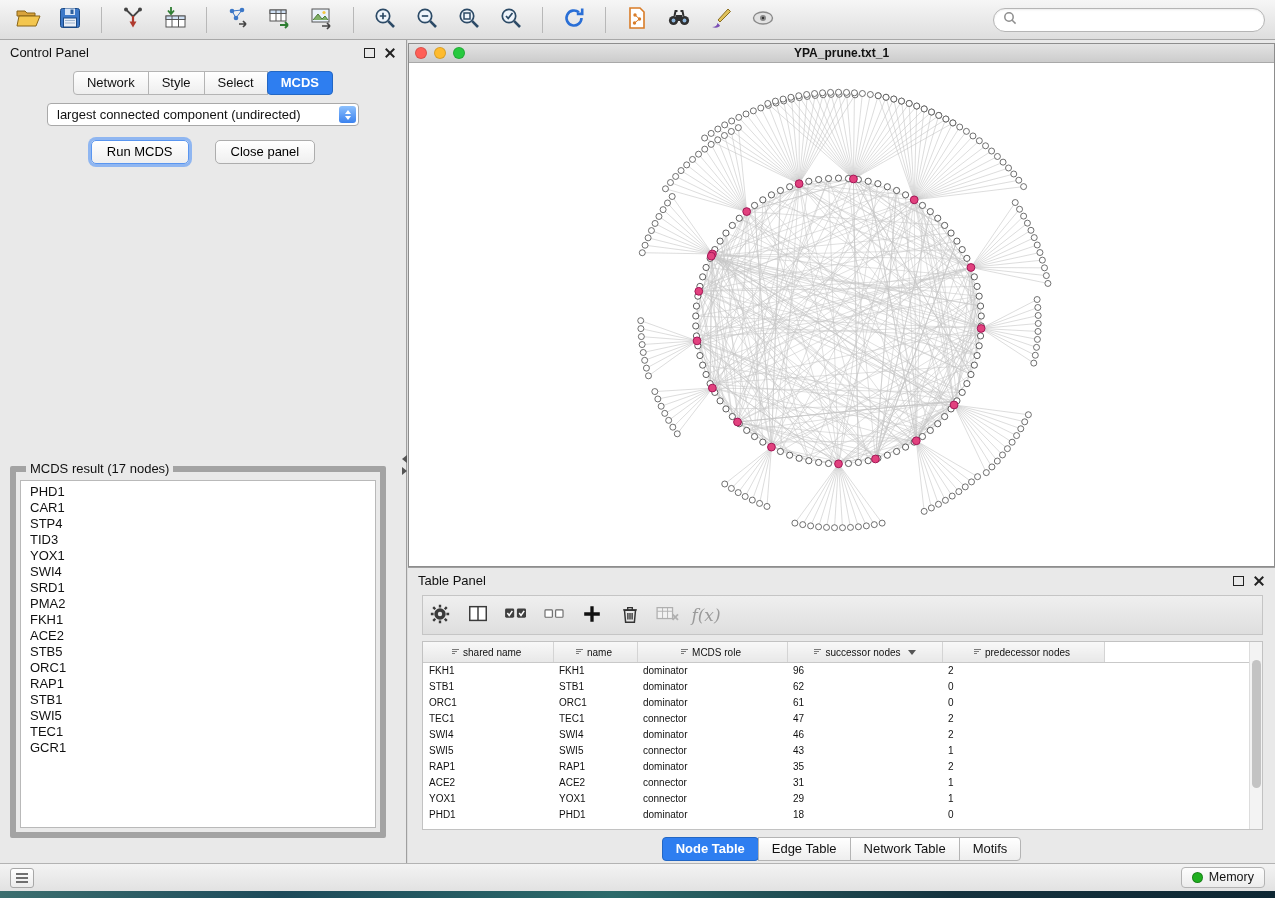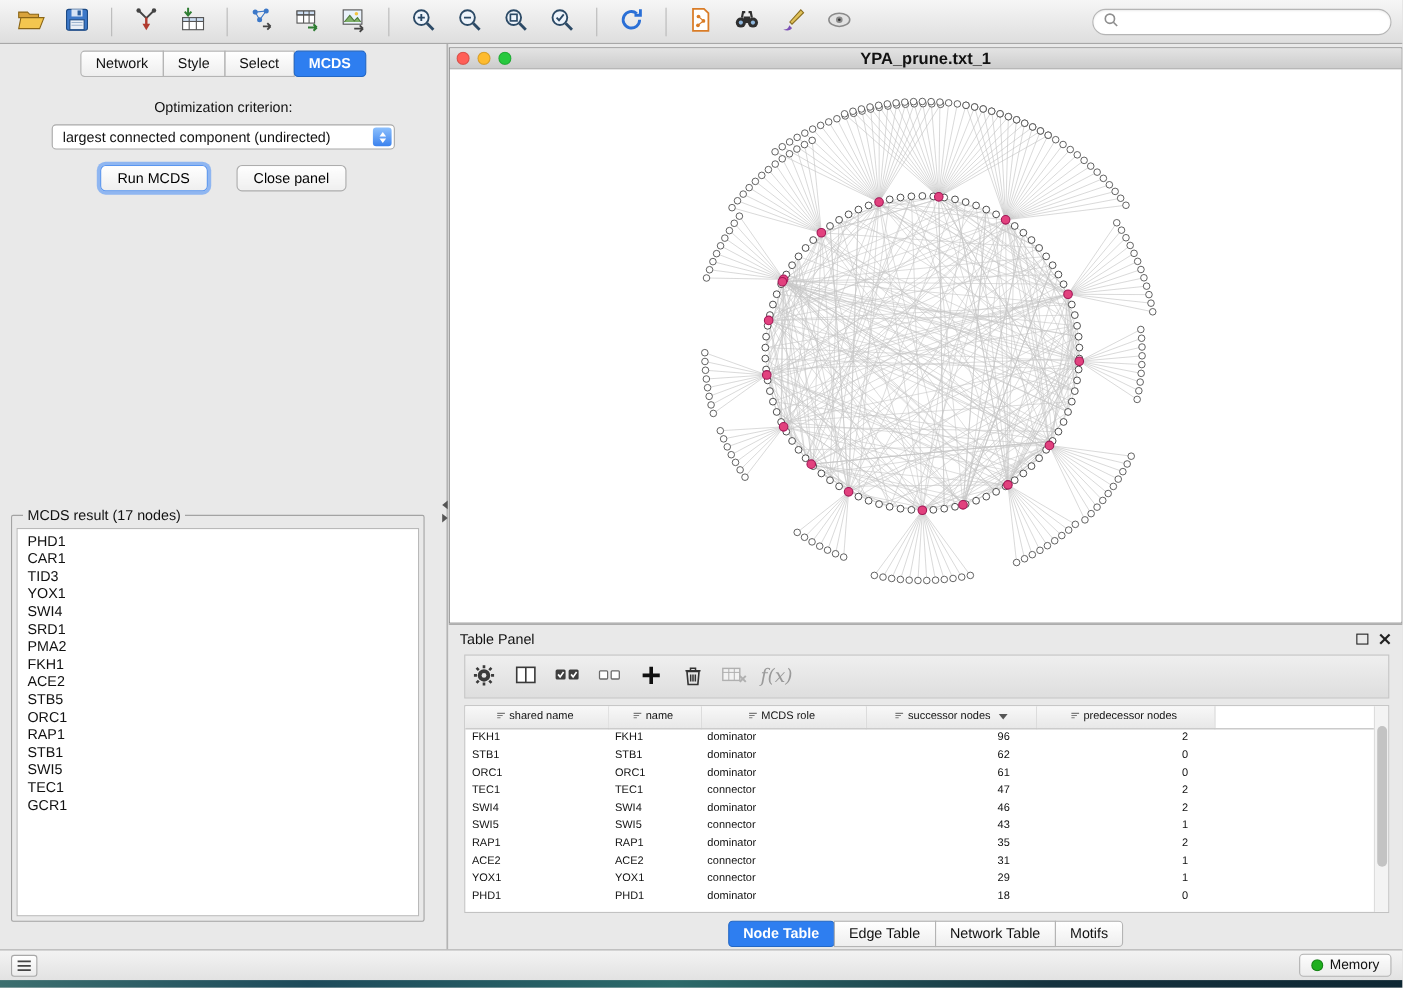--- a/index.html
+++ b/index.html
@@ -40,33 +40,33 @@
     display:flex;align-items:center;padding:0 24px 0 9px;font-size:13px;white-space:nowrap}
   .stepper{position:absolute;right:2px;top:2px;bottom:2px;width:17px;border-radius:3px;
     background:linear-gradient(#8cc0fd,#3b82ee);display:flex;flex-direction:column;align-items:center;justify-content:center;gap:2px}
   .tri-up{width:0;height:0;border-left:3.5px solid transparent;border-right:3.5px solid transparent;border-bottom:4px solid #fff}
   .tri-down{width:0;height:0;border-left:3.5px solid transparent;border-right:3.5px solid transparent;border-top:4px solid #fff}
 
   .cp-buttons{display:flex;justify-content:center;gap:26px;margin-top:14px}
   .btn{background:linear-gradient(#ffffff,#efefef);border:1px solid #adadad;border-radius:5px;padding:3px 15px 4px;font:13px "Liberation Sans",sans-serif}
   .btn.focus{box-shadow:0 0 0 3px rgba(70,140,248,.55);border-color:#5a96f0}
 
-  .result-box{position:absolute;left:10px;right:20px;top:421px;bottom:25px;border:1px solid #a3a3a3;border-radius:2px;padding:4px}
+  .result-box{position:absolute;left:10px;right:20px;top:421px;bottom:25px;border:6px solid #a3a3a3;border-radius:2px;padding:4px}
   .result-box legend{font-size:13px;padding:0 4px;margin-left:6px}
   .result-list{width:100%;height:100%;background:#fff;border:1px solid #b9b9b9;overflow:hidden;padding:3px 0 0 9px;line-height:16px;font-size:13px}
   .node-item{height:16px}
 
   
   .right-pane{position:absolute;left:408px;top:40px;right:0;height:823px;background:#e9e9e9}
   .network-window{position:absolute;left:0;top:3px;right:0;height:524px;border:1px solid #8d8d8d;background:#fff}
   .nw-titlebar{height:19px;background:linear-gradient(#e3e3e3,#cccccc);border-bottom:1px solid #a9a9a9;
     display:flex;align-items:center;padding:0 6px;position:relative}
   .traffic{display:flex;gap:7px;z-index:2}
   .light{width:12px;height:12px;border-radius:50%;border:1px solid rgba(0,0,0,.15)}
-  .nw-title{position:absolute;left:0;right:0;text-align:center;font-size:15px;font-weight:bold}
+  .nw-title{position:absolute;left:0;right:0;text-align:center;font-size:12px;font-weight:bold}
   .network-canvas{display:block;width:100%;height:502px;background:#fff}
 
   
   .splitter-handle{position:absolute;left:400px;top:449px;width:9px;height:32px;display:flex;flex-direction:column;align-items:center;justify-content:center;gap:4px}
   .tri-left{width:0;height:0;border-top:4px solid transparent;border-bottom:4px solid transparent;border-right:5px solid #555}
   .tri-right{width:0;height:0;border-top:4px solid transparent;border-bottom:4px solid transparent;border-left:5px solid #555}
 
   
   .table-panel{position:absolute;left:0;top:527px;right:0;bottom:0;background:#e9e9e9;border-top:1px solid #9f9f9f}
   .tp-toolbar{margin:2px 12px 0 14px;height:40px;background:linear-gradient(#efefef,#dedede);border:1px solid #c5c5c5;
@@ -76,21 +76,21 @@
 
   .table-wrap{margin:6px 12px 0 14px;height:189px;background:#fff;border:1px solid #c2c2c2;position:relative;overflow:hidden}
   table{border-collapse:collapse;width:calc(100% - 13px);table-layout:fixed;font-size:10px}
   thead th{background:linear-gradient(#f8f8f8,#e8e8e8);border-right:1px solid #d4d4d4;border-bottom:1px solid #c9c9c9;
     font-weight:normal;height:20px;padding:0 4px;white-space:nowrap;text-align:center;position:relative}
   thead th.filler{background:#fff;border-right:none}
   th .collabel{vertical-align:middle;margin:0 3px}
   .sorticon{display:inline-block;vertical-align:middle}
   .chev{display:inline-block;vertical-align:middle;width:0;height:0;border-left:4px solid transparent;border-right:4px solid transparent;border-top:5px solid #555;margin-left:4px}
   tbody td{height:16px;line-height:16px;padding:0 6px;white-space:nowrap;overflow:hidden}
-  tbody td.num{text-align:right;padding-right:24px}
+  tbody td.num{padding-right:24px}
   col.c1{width:130px}col.c2{width:84px}col.c3{width:150px}col.c4{width:155px}col.c5{width:162px}
   .vscroll{position:absolute;top:0;right:0;width:13px;bottom:0;background:#f3f3f3;border-left:1px solid #ddd}
   .vthumb{position:absolute;top:18px;left:1.5px;width:9px;height:128px;background:#c3c3c3;border-radius:5px}
 
   .tp-tabs{display:flex;justify-content:center;margin-top:7px}
 
   
   .status-bar{position:absolute;left:0;top:863px;width:100%;height:28px;background:linear-gradient(#f3f3f3,#e2e2e2);
     border-top:1px solid #b3b3b3;display:flex;align-items:center;padding:0 10px}
   .list-btn{width:24px;height:20px;border:1px solid #a8a8a8;border-radius:3px;background:linear-gradient(#fff,#ececec);
@@ -243,48 +243,55 @@
         <svg width="14" height="14" viewBox="0 0 14 14">
             <circle cx="6" cy="6" r="4.2" fill="none" stroke="#8e8e8e" stroke-width="1.5"></circle>
             <path d="M9.2 9.2l3.4 3.4" stroke="#8e8e8e" stroke-width="1.5"></path>
           </svg>
       </span>
       <input placeholder="" style="">
     </div>
   </header>
 
   <section class="control-panel">
+    <div class="panel-header">
+      <span class="panel-title">Control Panel</span>
+      <span class="win-btns">
+        <span class="float-btn"></span>
+        <span class="close-btn"></span>
+      </span>
+    </div>
 
     <div class="cp-tabs">
         <button class="seg">Network</button>
         <button class="seg">Style</button>
         <button class="seg">Select</button>
         <button class="seg sel">MCDS</button>
       </div>
 
-    <div class="opt-label">Optimization criterion:</div>
 
     <div class="dropdown">
       <span>largest connected component (undirected)</span>
       <span class="stepper">
         <span class="tri-up"></span>
           <span class="tri-down"></span>
       </span>
     </div>
 
     <div class="cp-buttons">
       <button class="btn focus">Run MCDS</button>
       <button class="btn">Close panel</button>
     </div>
 
     <fieldset class="result-box">
       <legend>MCDS result (17 nodes)</legend>
       <div class="result-list">
           <div class="node-item">PHD1</div>
           <div class="node-item">CAR1</div>
+          <div class="node-item">STP4</div>
           <div class="node-item">TID3</div>
           <div class="node-item">YOX1</div>
           <div class="node-item">SWI4</div>
           <div class="node-item">SRD1</div>
           <div class="node-item">PMA2</div>
           <div class="node-item">FKH1</div>
           <div class="node-item">ACE2</div>
           <div class="node-item">STB5</div>
           <div class="node-item">ORC1</div>
           <div class="node-item">RAP1</div>

